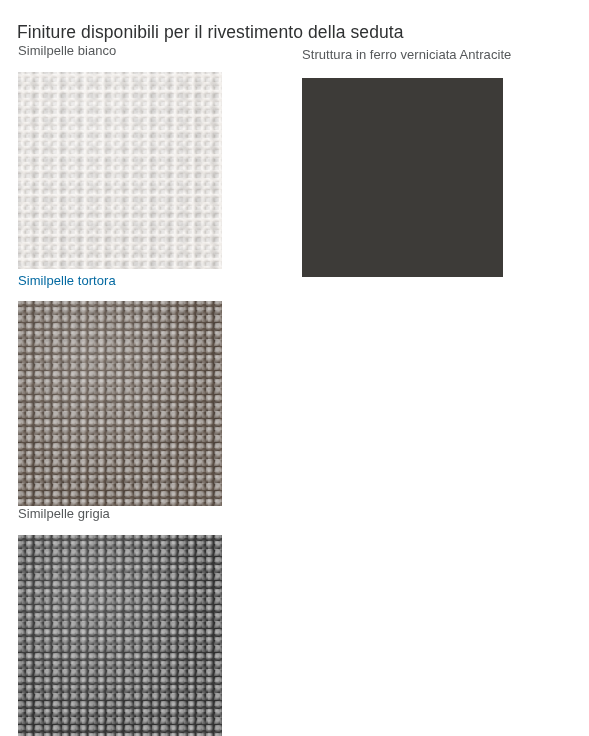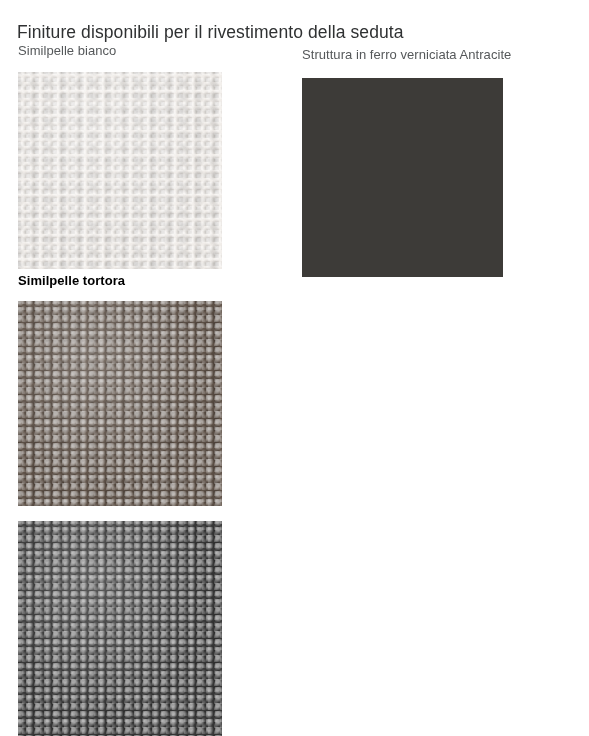--- a/index.html
+++ b/index.html
@@ -104,27 +104,28 @@
   <h1 class="page-title" style="color: rgb(47, 49, 50);">Finiture disponibili per il rivestimento della seduta</h1>
 
   <div class="swatch-group" id="group-bianco">
     <div class="swatch-label" style="color: rgb(85, 88, 90);">Similpelle bianco</div>
     <div class="swatch leather" id="swatch-bianco" style="background-color: rgb(240, 236, 232);">
       <div class="sheen"></div>
     </div>
   </div>
 
   <div class="swatch-group" id="group-tortora">
-    <div class="swatch-label" style="color: #000000; font-weight: bold;">Similpelle tortora</div>
+    <div class="swatch-label" style="color: #0369a1;">Similpelle tortora</div>
     <div class="swatch leather" id="swatch-tortora" style="background-color: rgb(94, 81, 71);">
       <div class="sheen"></div>
     </div>
   </div>
 
   <div class="swatch-group" id="group-grigia">
+    <div class="swatch-label" style="color: rgb(85, 88, 90);">Similpelle grigia</div>
     <div class="swatch leather" id="swatch-grigia" style="background-color: rgb(56, 56, 56);">
       <div class="sheen"></div>
     </div>
   </div>
 
   <div class="swatch-group" id="group-antracite">
     <div class="swatch-label" style="color: rgb(85, 88, 90);">Struttura in ferro verniciata Antracite</div>
     <div class="swatch flat-panel" id="swatch-antracite" style="background-color: rgb(61, 59, 56);"></div>
   </div>
 

